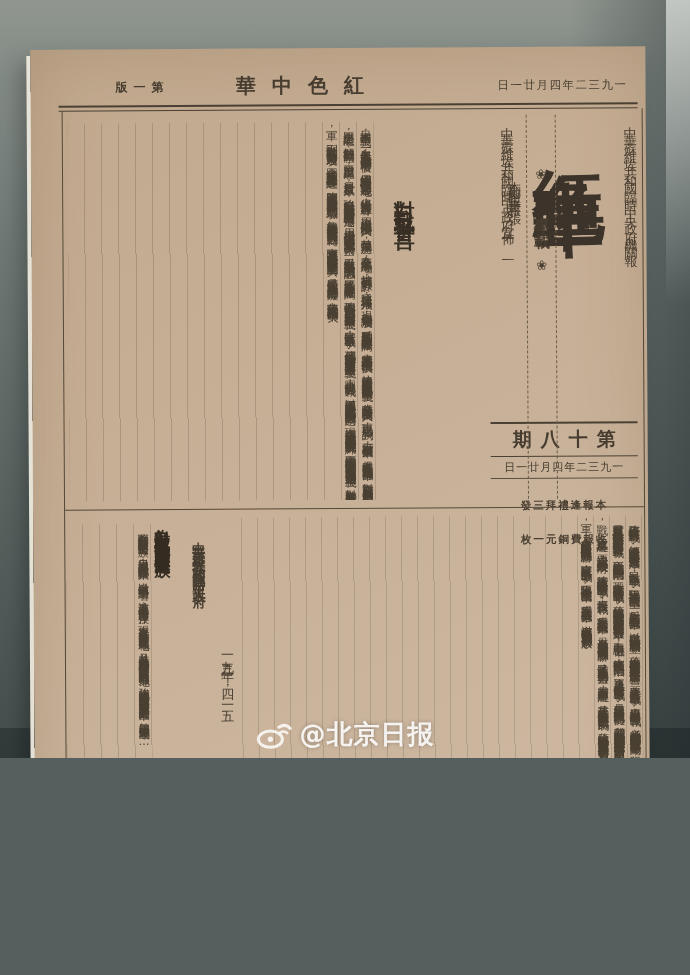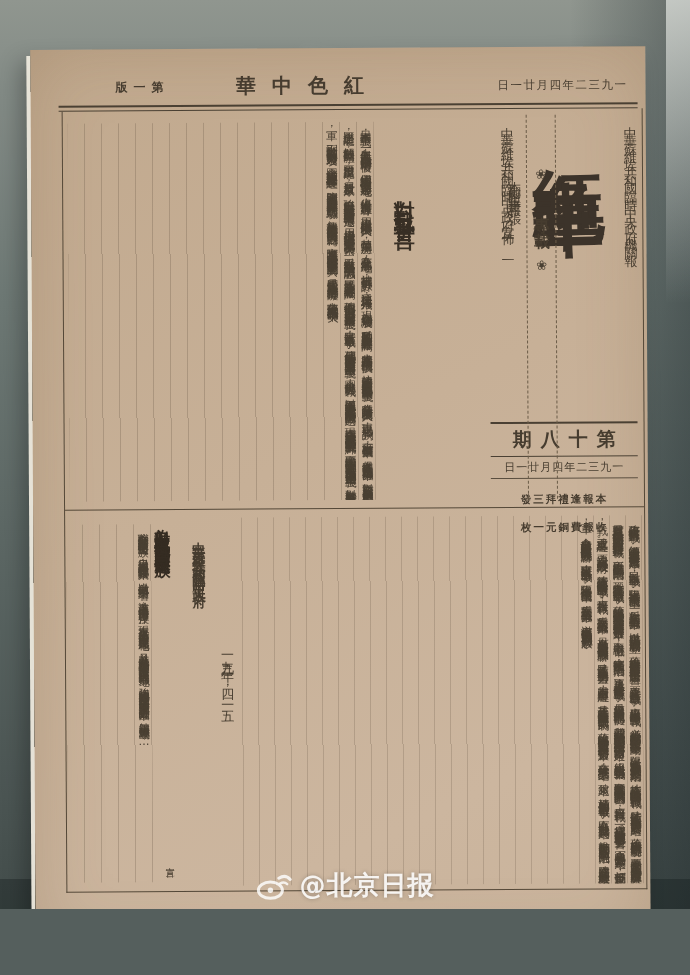--- a/index.html
+++ b/index.html
@@ -1,16 +1,16 @@
 <!DOCTYPE html>
 <html><head>
 <meta charset="utf-8">
 <style>
   html,body{margin:0;padding:0;background:#555f5d;}
-  .scene{position:relative;width:690px;height:909px;overflow:hidden;
+  .scene{position:relative;width:690px;height:758px;overflow:hidden;
          font-family:"DejaVu Sans",sans-serif;
          background:linear-gradient(180deg,#90968f 0%,#838b86 10%,#6e7975 32%,#5d6865 58%,#4c5654 86%,#434d4b 100%);}
   .wall-shade-right{position:absolute;top:0;right:0;width:120px;height:100%;
          background:linear-gradient(90deg,rgba(20,30,32,0) 0%,rgba(25,35,38,.38) 100%);}
   .wall-band-bottom{position:absolute;left:0;bottom:0;width:100%;height:30px;background:rgba(18,26,26,.35);}
   .streak{position:absolute;top:-10px;left:300px;width:220px;height:190px;filter:blur(5px);
          background:linear-gradient(10deg,transparent 42%,rgba(255,255,255,.22) 49%,rgba(255,255,255,.06) 53%,transparent 62%);}
   .frame-edge{position:absolute;top:0;right:0;width:24px;height:330px;
          background:linear-gradient(180deg,rgba(225,228,223,.75),rgba(225,228,223,0) 92%);}
   
@@ -32,21 +32,21 @@
   
   .upper{position:absolute;top:0;left:0;right:0;height:398px;}
   .org-col{position:absolute;right:3px;top:8px;height:382px;font-size:13px;letter-spacing:8px;}
   .big-title{position:absolute;right:27px;top:2px;height:330px;font-size:72px;line-height:88px;letter-spacing:6px;
              font-weight:bold;font-family:"DejaVu Serif",serif;color:#3c332a;transform:rotate(-1.2deg);}
   .supp-col{position:absolute;right:119px;top:62px;height:160px;font-size:13px;letter-spacing:4.5px;}
   .issue-box{position:absolute;right:6px;top:313px;width:147px;text-align:center;}
   .issue-no{border-top:2px solid #4a4033;border-bottom:1.5px solid #4a4033;font-size:19px;font-weight:bold;
             letter-spacing:9px;padding:3px 0 3px 9px;}
   .issue-date{font-size:11px;letter-spacing:1px;padding:3px 0;border-bottom:1px solid #5a4e3f;}
-  .issue-note{font-size:10.5px;font-weight:bold;letter-spacing:2px;padding-top:14px;}
+  .issue-note{font-size:10.5px;font-weight:bold;letter-spacing:2px;padding-top:20px;}
   .feature-col{position:absolute;right:86px;top:6px;height:384px;width:30px;
                border-left:1px dashed #6b5c48;border-right:1px dashed #6b5c48;
                display:flex;flex-direction:column;align-items:center;padding-top:52px;box-sizing:border-box;gap:22px;}
   .flower{font-size:13px;color:#4a4033;}
   .feature-label{font-size:16px;font-weight:bold;letter-spacing:16px;}
   .announce-col{position:absolute;right:126px;top:8px;height:384px;font-size:13px;letter-spacing:7px;}
   .hl1{position:absolute;right:224px;top:74px;height:180px;font-size:21px;font-weight:bold;letter-spacing:5.5px;color:#382f25;}
   .btext{color:#4a4033;}
   .body1{position:absolute;left:5px;top:12px;width:306px;height:378px;overflow:hidden;
          font-size:11.5px;line-height:17px;letter-spacing:.8px;

